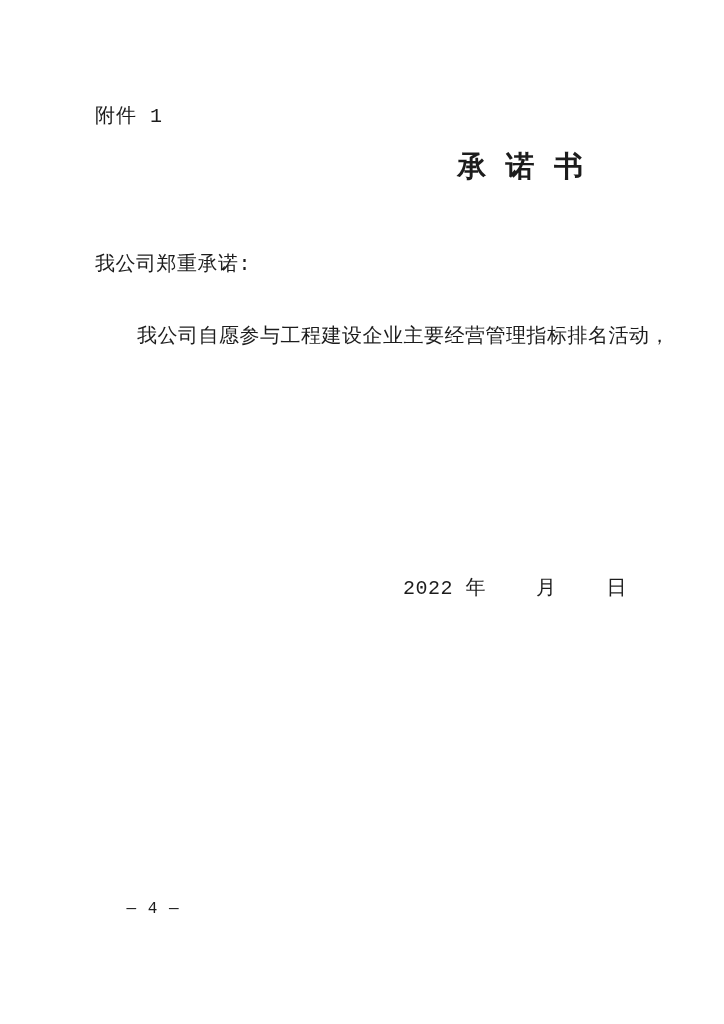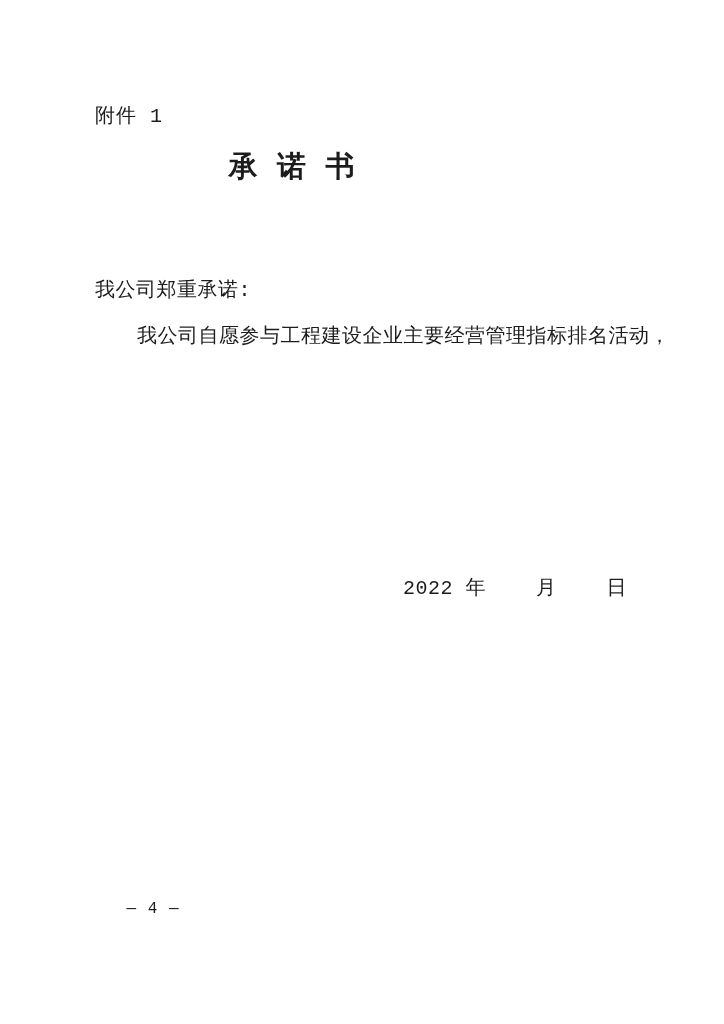--- a/index.html
+++ b/index.html
@@ -24,32 +24,31 @@
   .attachment-label {
     left: 95px;
     top: 104px;
     font-size: 20px;
     letter-spacing: 1px;
   }
   .doc-title {
     left: 0;
     top: 151px;
     width: 584px;
-    text-align: center;
+    text-align: right;
     font-size: 29px;
     font-weight: bold;
     letter-spacing: 1px;
     white-space: pre;
   }
   .salutation {
     left: 95px;
     top: 252px;
     font-size: 20px;
     letter-spacing: 0.5px;
-    margin-top: 26px;
   }
   .body-line-1 {
     left: 137px;
     top: 324px;
     font-size: 20px;
     letter-spacing: 0.5px;
   }
   .body-line-2 {
     left: 95px;
     top: 361px;

